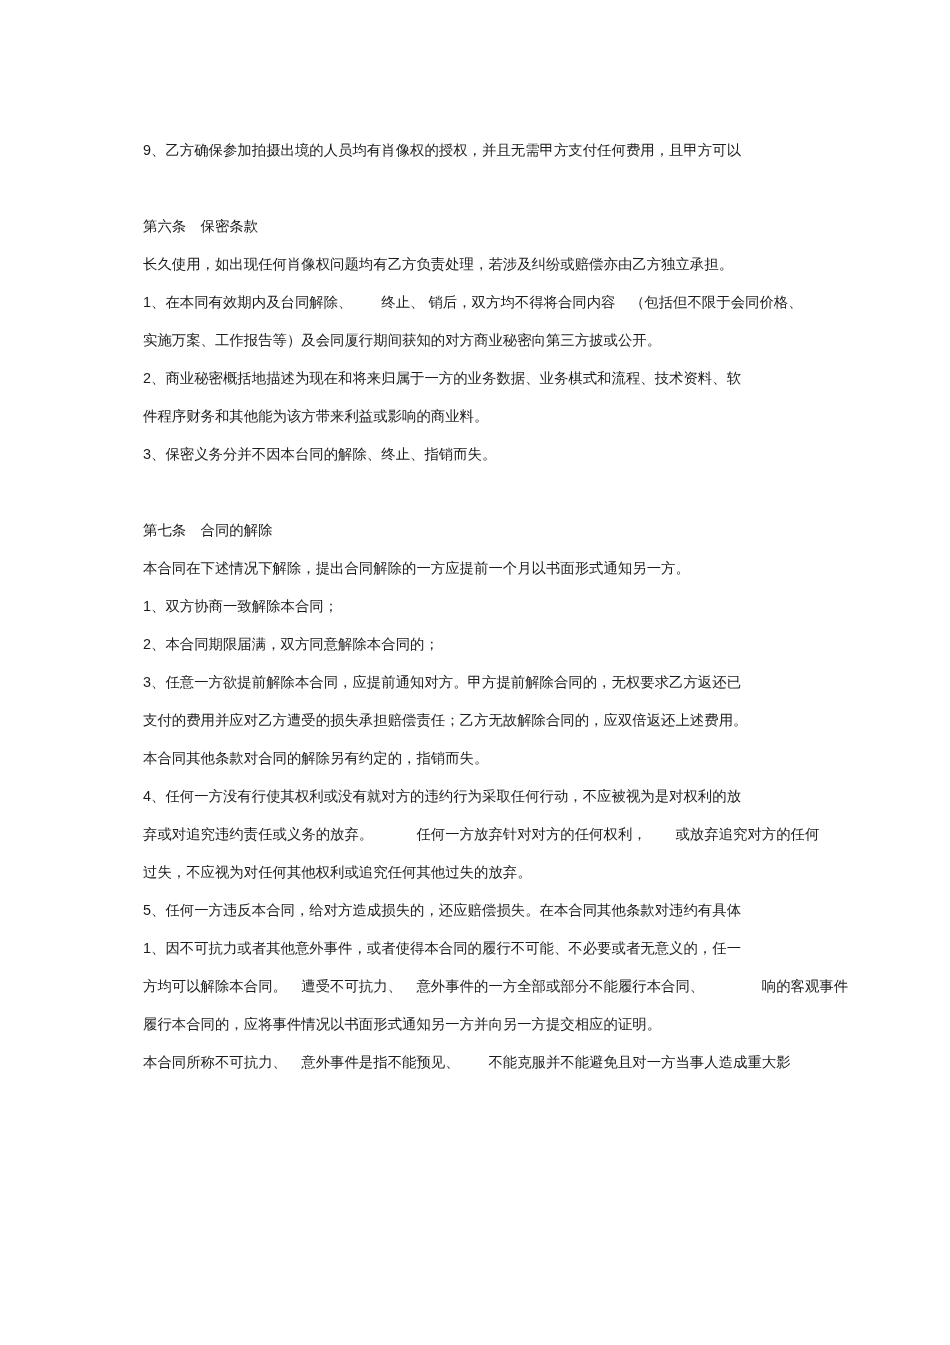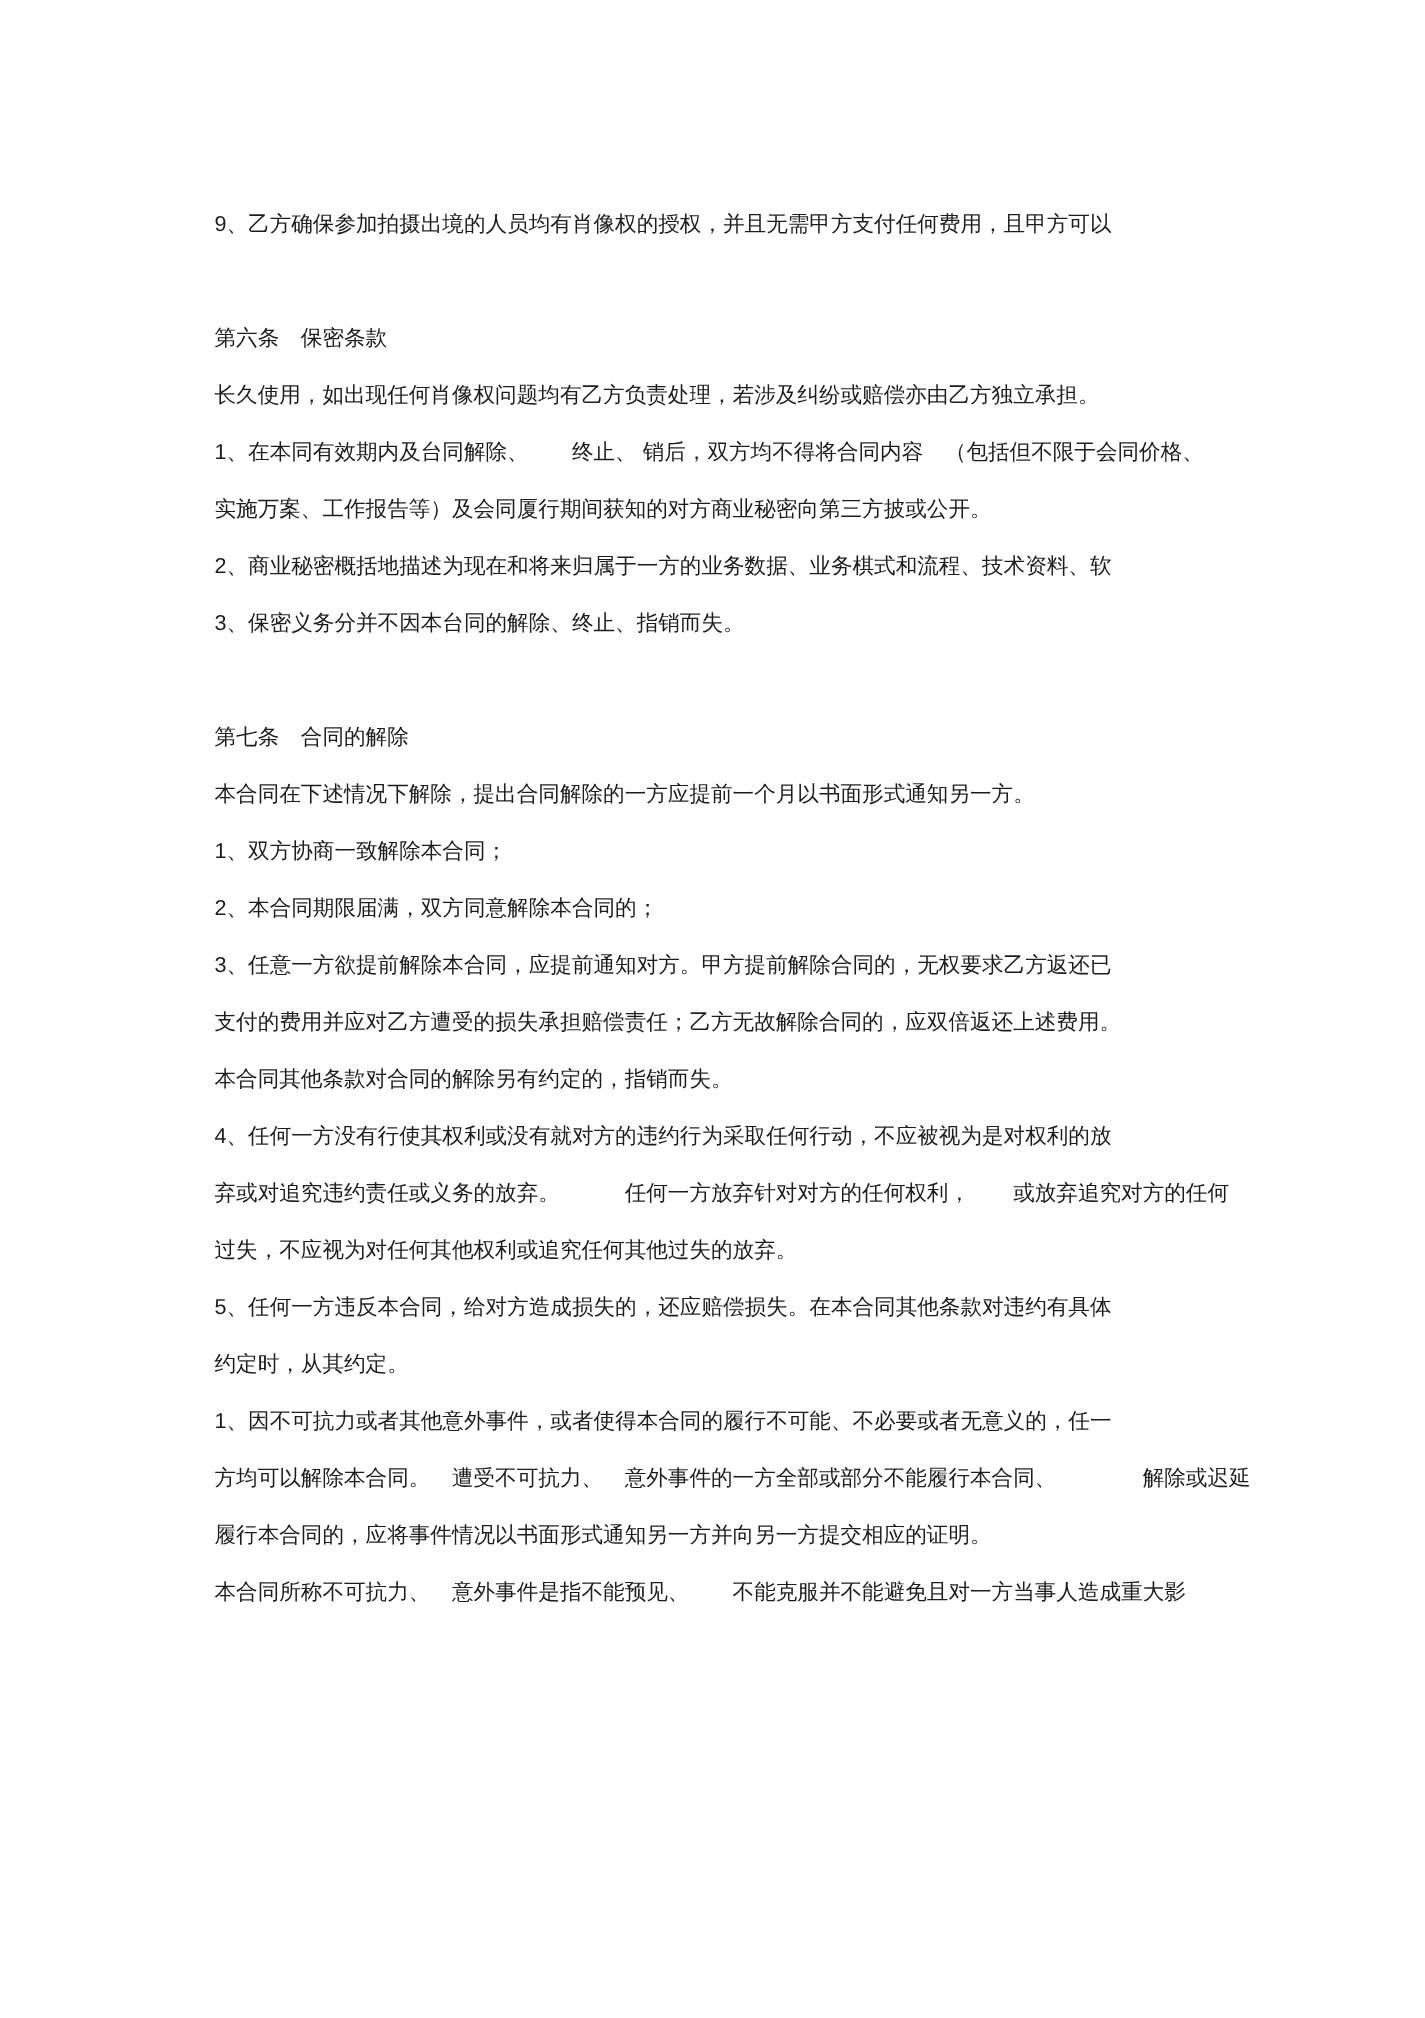--- a/index.html
+++ b/index.html
@@ -42,31 +42,31 @@
 <body>
 
 <div class="page">
   <div class="content">
     <div class="line">9、乙方确保参加拍摄出境的人员均有肖像权的授权，并且无需甲方支付任何费用，且甲方可以</div>
     <div class="line heading">第六条　保密条款</div>
     <div class="line">长久使用，如出现任何肖像权问题均有乙方负责处理，若涉及纠纷或赔偿亦由乙方独立承担。</div>
     <div class="line">1、在本同有效期内及台同解除、　　终止、 销后，双方均不得将合同内容　（包括但不限于会同价格、</div>
     <div class="line">实施万案、工作报告等）及会同厦行期间获知的对方商业秘密向第三方披或公开。</div>
     <div class="line">2、商业秘密概括地描述为现在和将来归属于一方的业务数据、业务棋式和流程、技术资料、软</div>
+    <div class="line">件程序财务和其他能为该方带来利益或影响的商业料。</div>
     <div class="line">3、保密义务分并不因本台同的解除、终止、指销而失。</div>
     <div class="line heading">第七条　合同的解除</div>
     <div class="line">本合同在下述情况下解除，提出合同解除的一方应提前一个月以书面形式通知另一方。</div>
     <div class="line">1、双方协商一致解除本合同；</div>
     <div class="line">2、本合同期限届满，双方同意解除本合同的；</div>
     <div class="line">3、任意一方欲提前解除本合同，应提前通知对方。甲方提前解除合同的，无权要求乙方返还已</div>
     <div class="line">支付的费用并应对乙方遭受的损失承担赔偿责任；乙方无故解除合同的，应双倍返还上述费用。</div>
     <div class="line">本合同其他条款对合同的解除另有约定的，指销而失。</div>
     <div class="line">4、任何一方没有行使其权利或没有就对方的违约行为采取任何行动，不应被视为是对权利的放</div>
     <div class="line">弃或对追究违约责任或义务的放弃。　　　任何一方放弃针对对方的任何权利，　　或放弃追究对方的任何</div>
     <div class="line">过失，不应视为对任何其他权利或追究任何其他过失的放弃。</div>
     <div class="line">5、任何一方违反本合同，给对方造成损失的，还应赔偿损失。在本合同其他条款对违约有具体</div>
-    <div class="line">约定时，从其约定。</div>
     <div class="line">1、因不可抗力或者其他意外事件，或者使得本合同的履行不可能、不必要或者无意义的，任一</div>
-    <div class="line">方均可以解除本合同。　遭受不可抗力、　意外事件的一方全部或部分不能履行本合同、　　　　解除或迟延</div>
+    <div class="line">方均可以解除本合同。　遭受不可抗力、　意外事件的一方全部或部分不能履行本合同、　　　　响的客观事件</div>
     <div class="line">履行本合同的，应将事件情况以书面形式通知另一方并向另一方提交相应的证明。</div>
     <div class="line">本合同所称不可抗力、　意外事件是指不能预见、　　不能克服并不能避免且对一方当事人造成重大影</div>
   </div>
 </div>
 
 </body></html>

